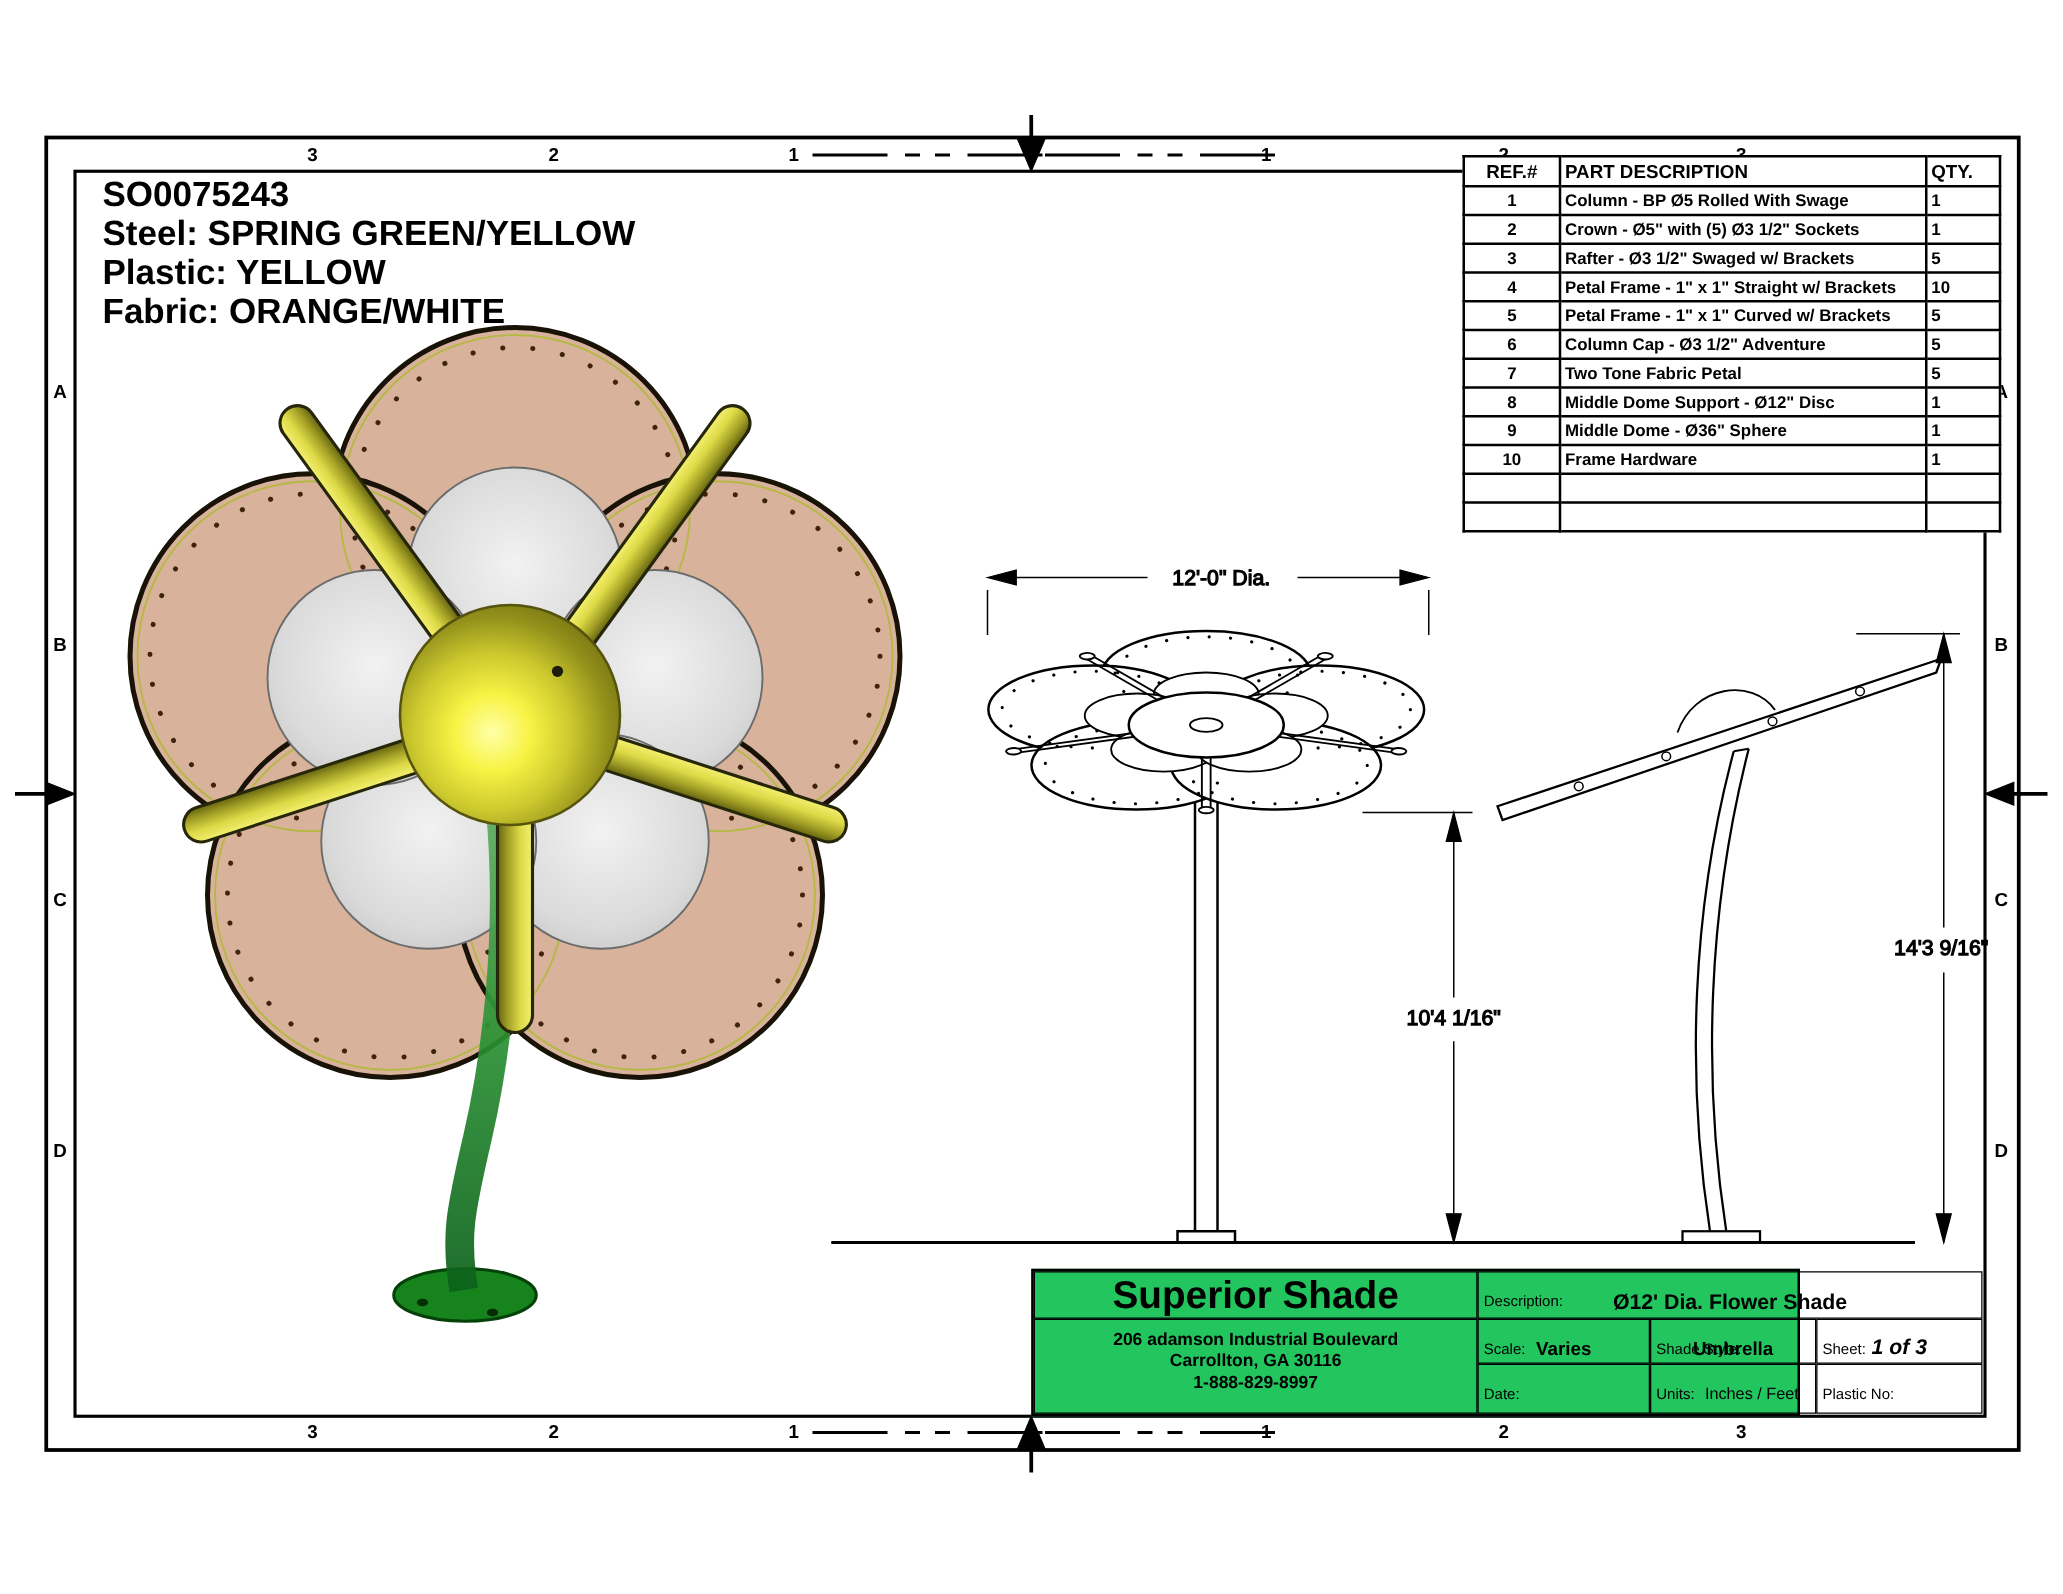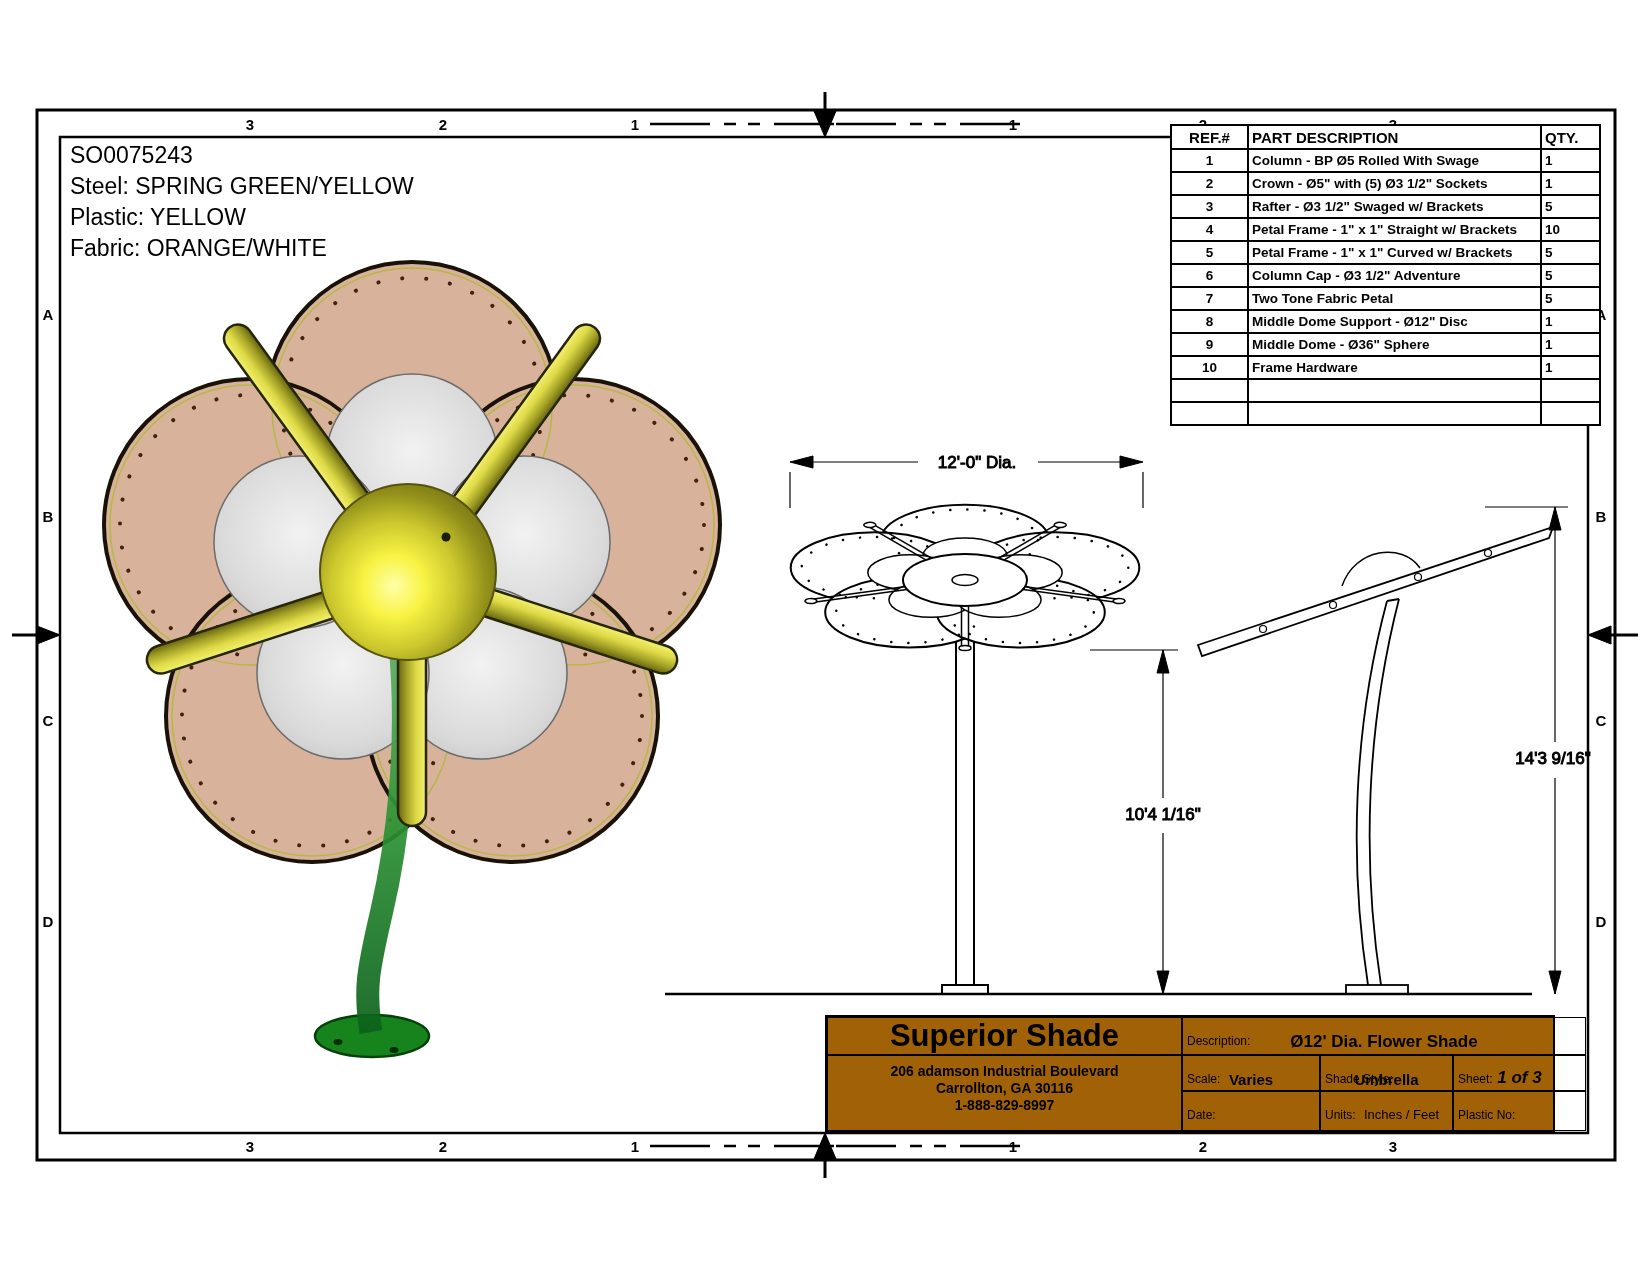--- a/index.html
+++ b/index.html
@@ -3,33 +3,33 @@
 <meta charset="utf-8">
 <style>
   html,body{margin:0;padding:0;background:#ffffff;}
   body{font-family:"Liberation Sans",sans-serif;color:#000;}
   .sheet{position:relative;width:1650px;height:1275px;background:#fff;overflow:hidden;}
 
   
   .zone-label{position:absolute;transform:translate(-50%,-50%);font-weight:bold;font-size:15px;}
 
   
-  .spec-block{position:absolute;left:70px;top:140px;font-weight:normal;font-size:23px;line-height:31px;white-space:nowrap;}
+  .spec-block{position:absolute;left:82px;top:140px;font-weight:bold;font-size:28px;line-height:31px;white-space:nowrap;}
 
   
   table.parts{position:absolute;left:1170px;top:124px;border-collapse:collapse;table-layout:fixed;background:#fff;}
   table.parts td,table.parts th{border:2px solid #000;padding:0 3px;height:21px;overflow:hidden;white-space:nowrap;}
   table.parts th{font-size:15px;font-weight:bold;height:22px;}
   table.parts td{font-size:13.5px;font-weight:bold;}
   .col-ref{width:69px;text-align:center;}
   .col-desc{width:285px;text-align:left;}
   .col-qty{width:51px;text-align:left;}
 
   
-  .title-block{position:absolute;left:825px;top:1015px;width:730px;height:118px;border:2px solid #000;box-sizing:border-box;display:grid;grid-template-columns:355px 138px 133px 133px;grid-template-rows:38px 36px 40px;background:#a16207;}
+  .title-block{position:absolute;left:825px;top:1015px;width:615px;height:118px;border:2px solid #000;box-sizing:border-box;display:grid;grid-template-columns:355px 138px 133px 133px;grid-template-rows:38px 36px 40px;background:#22c55e;}
   .tb-cell{position:relative;border:1px solid #000;box-sizing:border-box;overflow:hidden;}
   .tb-label{position:absolute;top:16px;left:4px;font-size:12px;}
   .tb-value{position:absolute;left:0;right:0;bottom:2px;text-align:center;font-weight:bold;font-size:15px;}
   .tb-company{grid-column:1;grid-row:1;display:flex;align-items:center;justify-content:center;font-size:31px;font-weight:bold;}
   .tb-address{grid-column:1;grid-row:2/4;text-align:center;font-weight:bold;font-size:14px;line-height:17px;padding-top:7px;}
   .tb-desc{grid-column:2/5;grid-row:1;}
   .tb-desc .tb-value{font-size:17px;}
   .tb-sheet .tb-value{font-size:17px;font-style:italic;}
   .tb-units .tb-value{font-weight:normal;font-size:13px;bottom:8px;padding-left:30px;}
 

